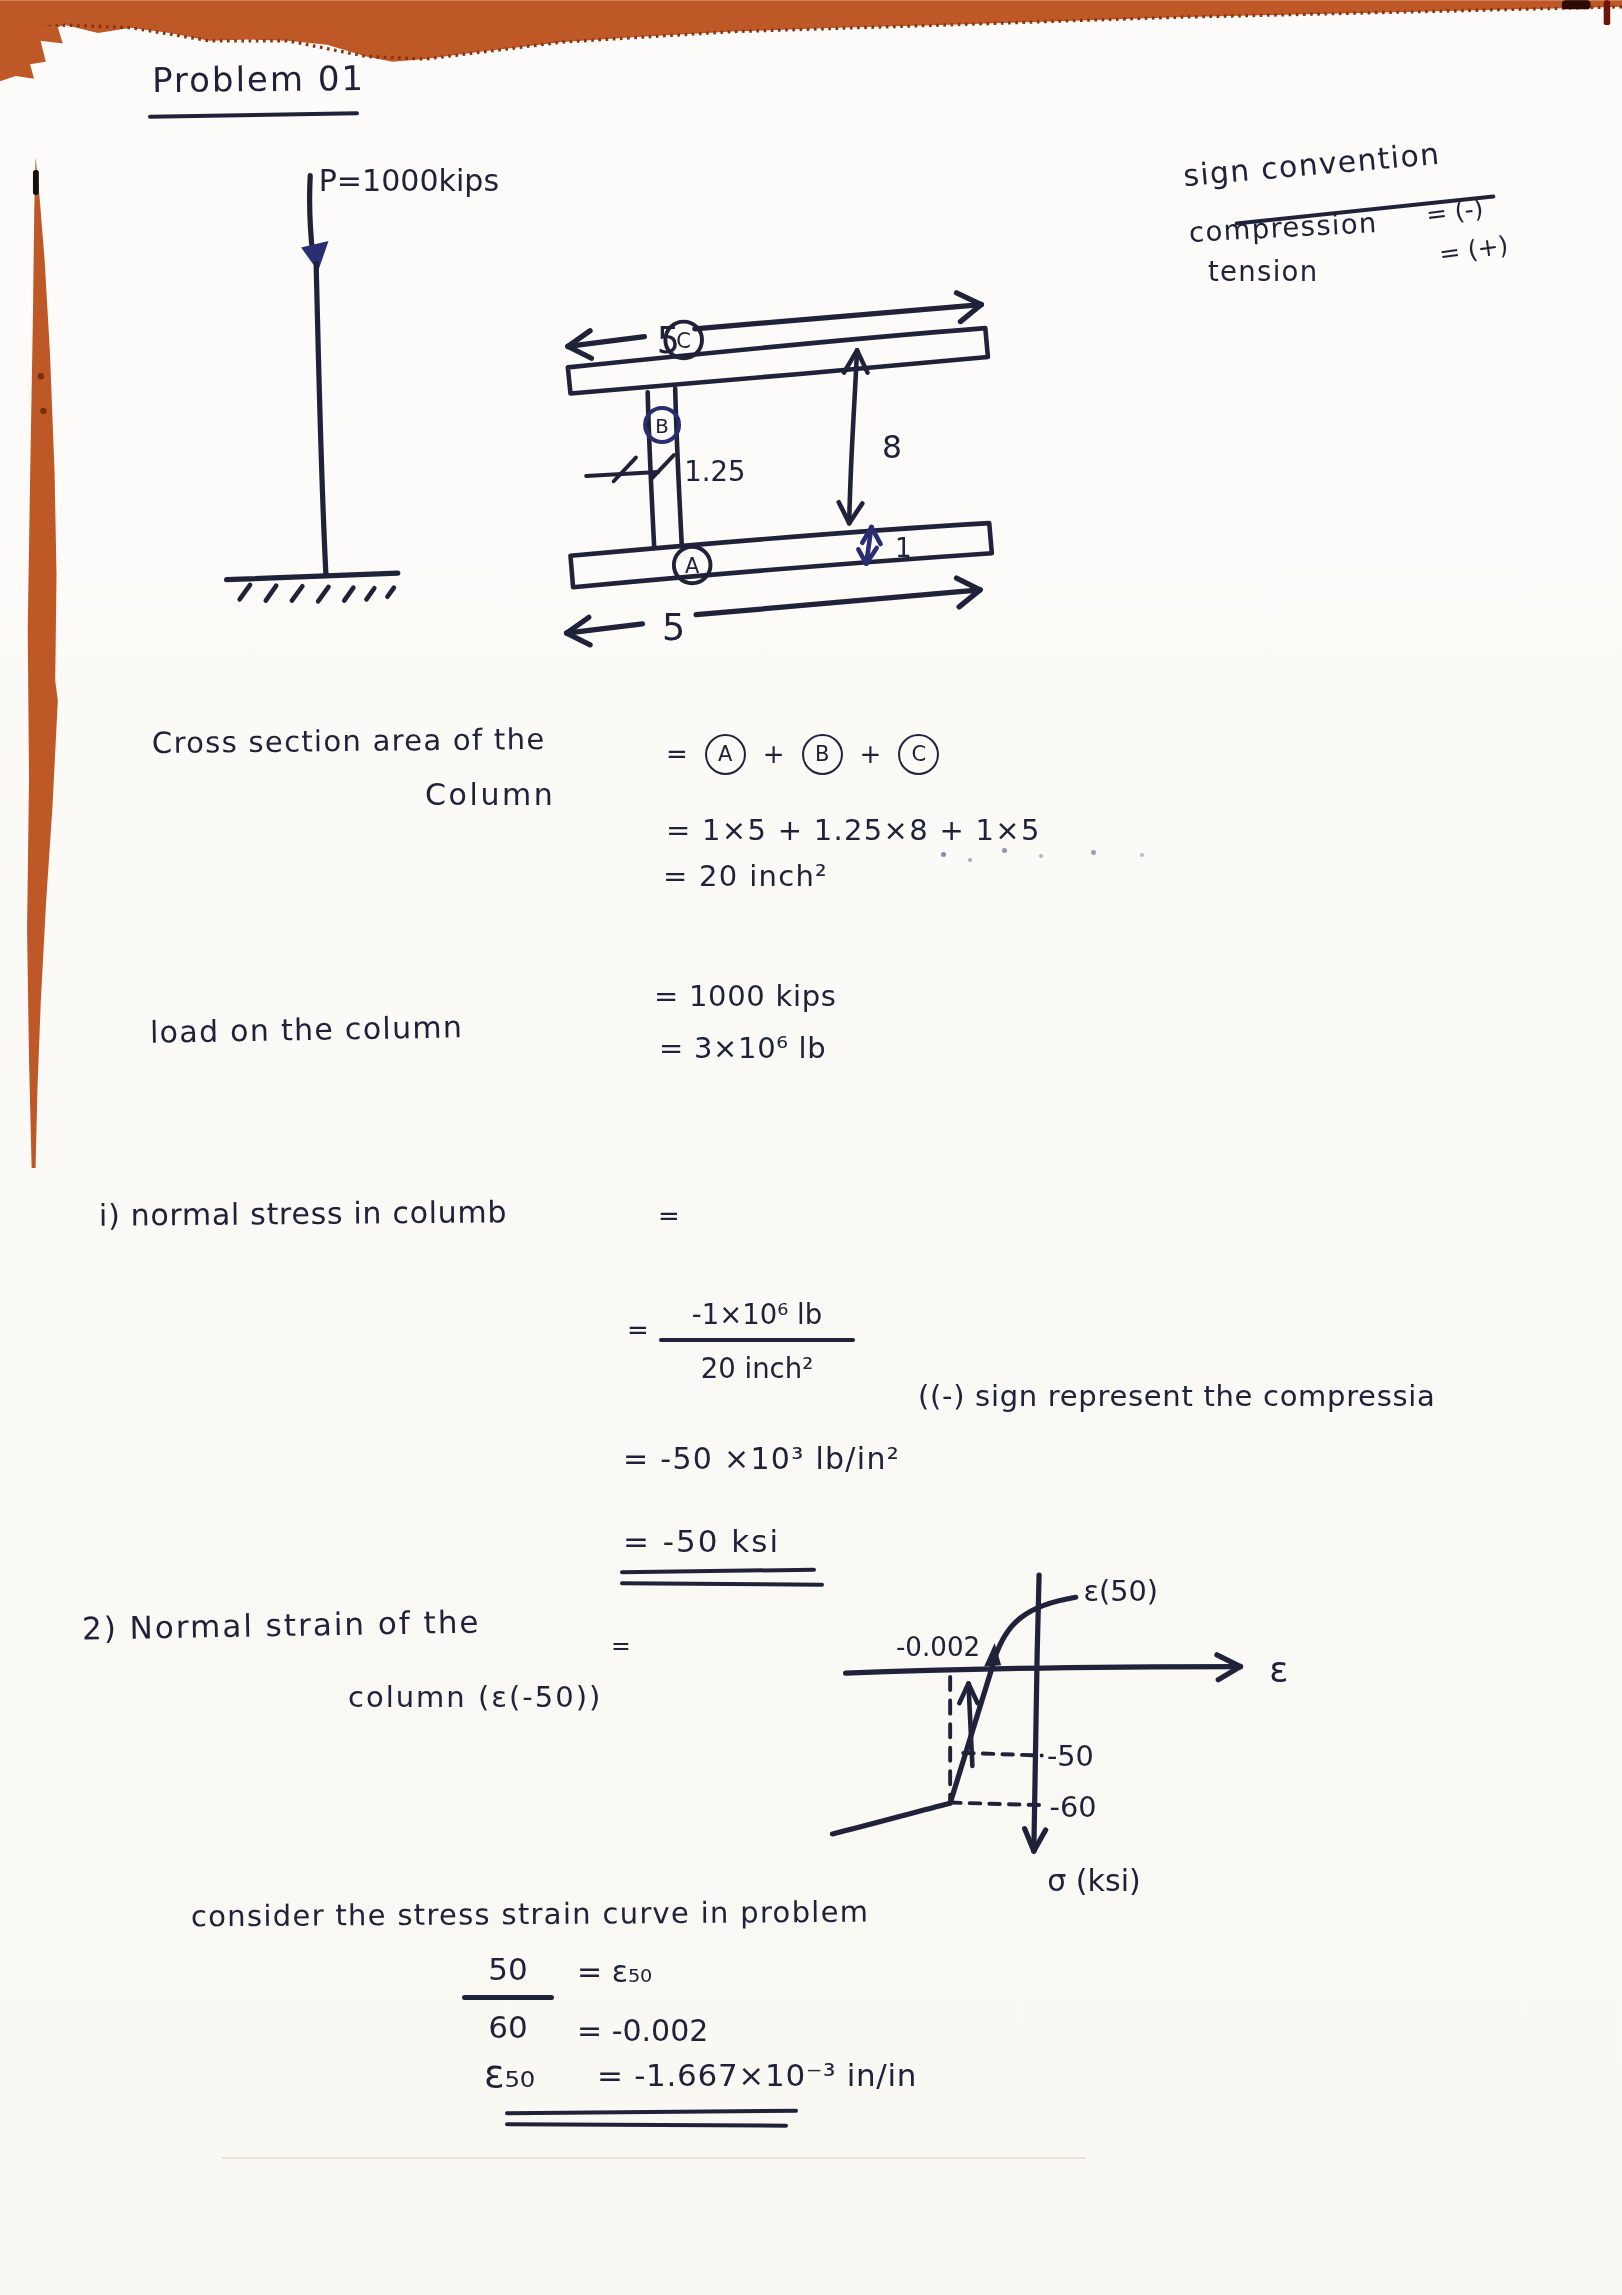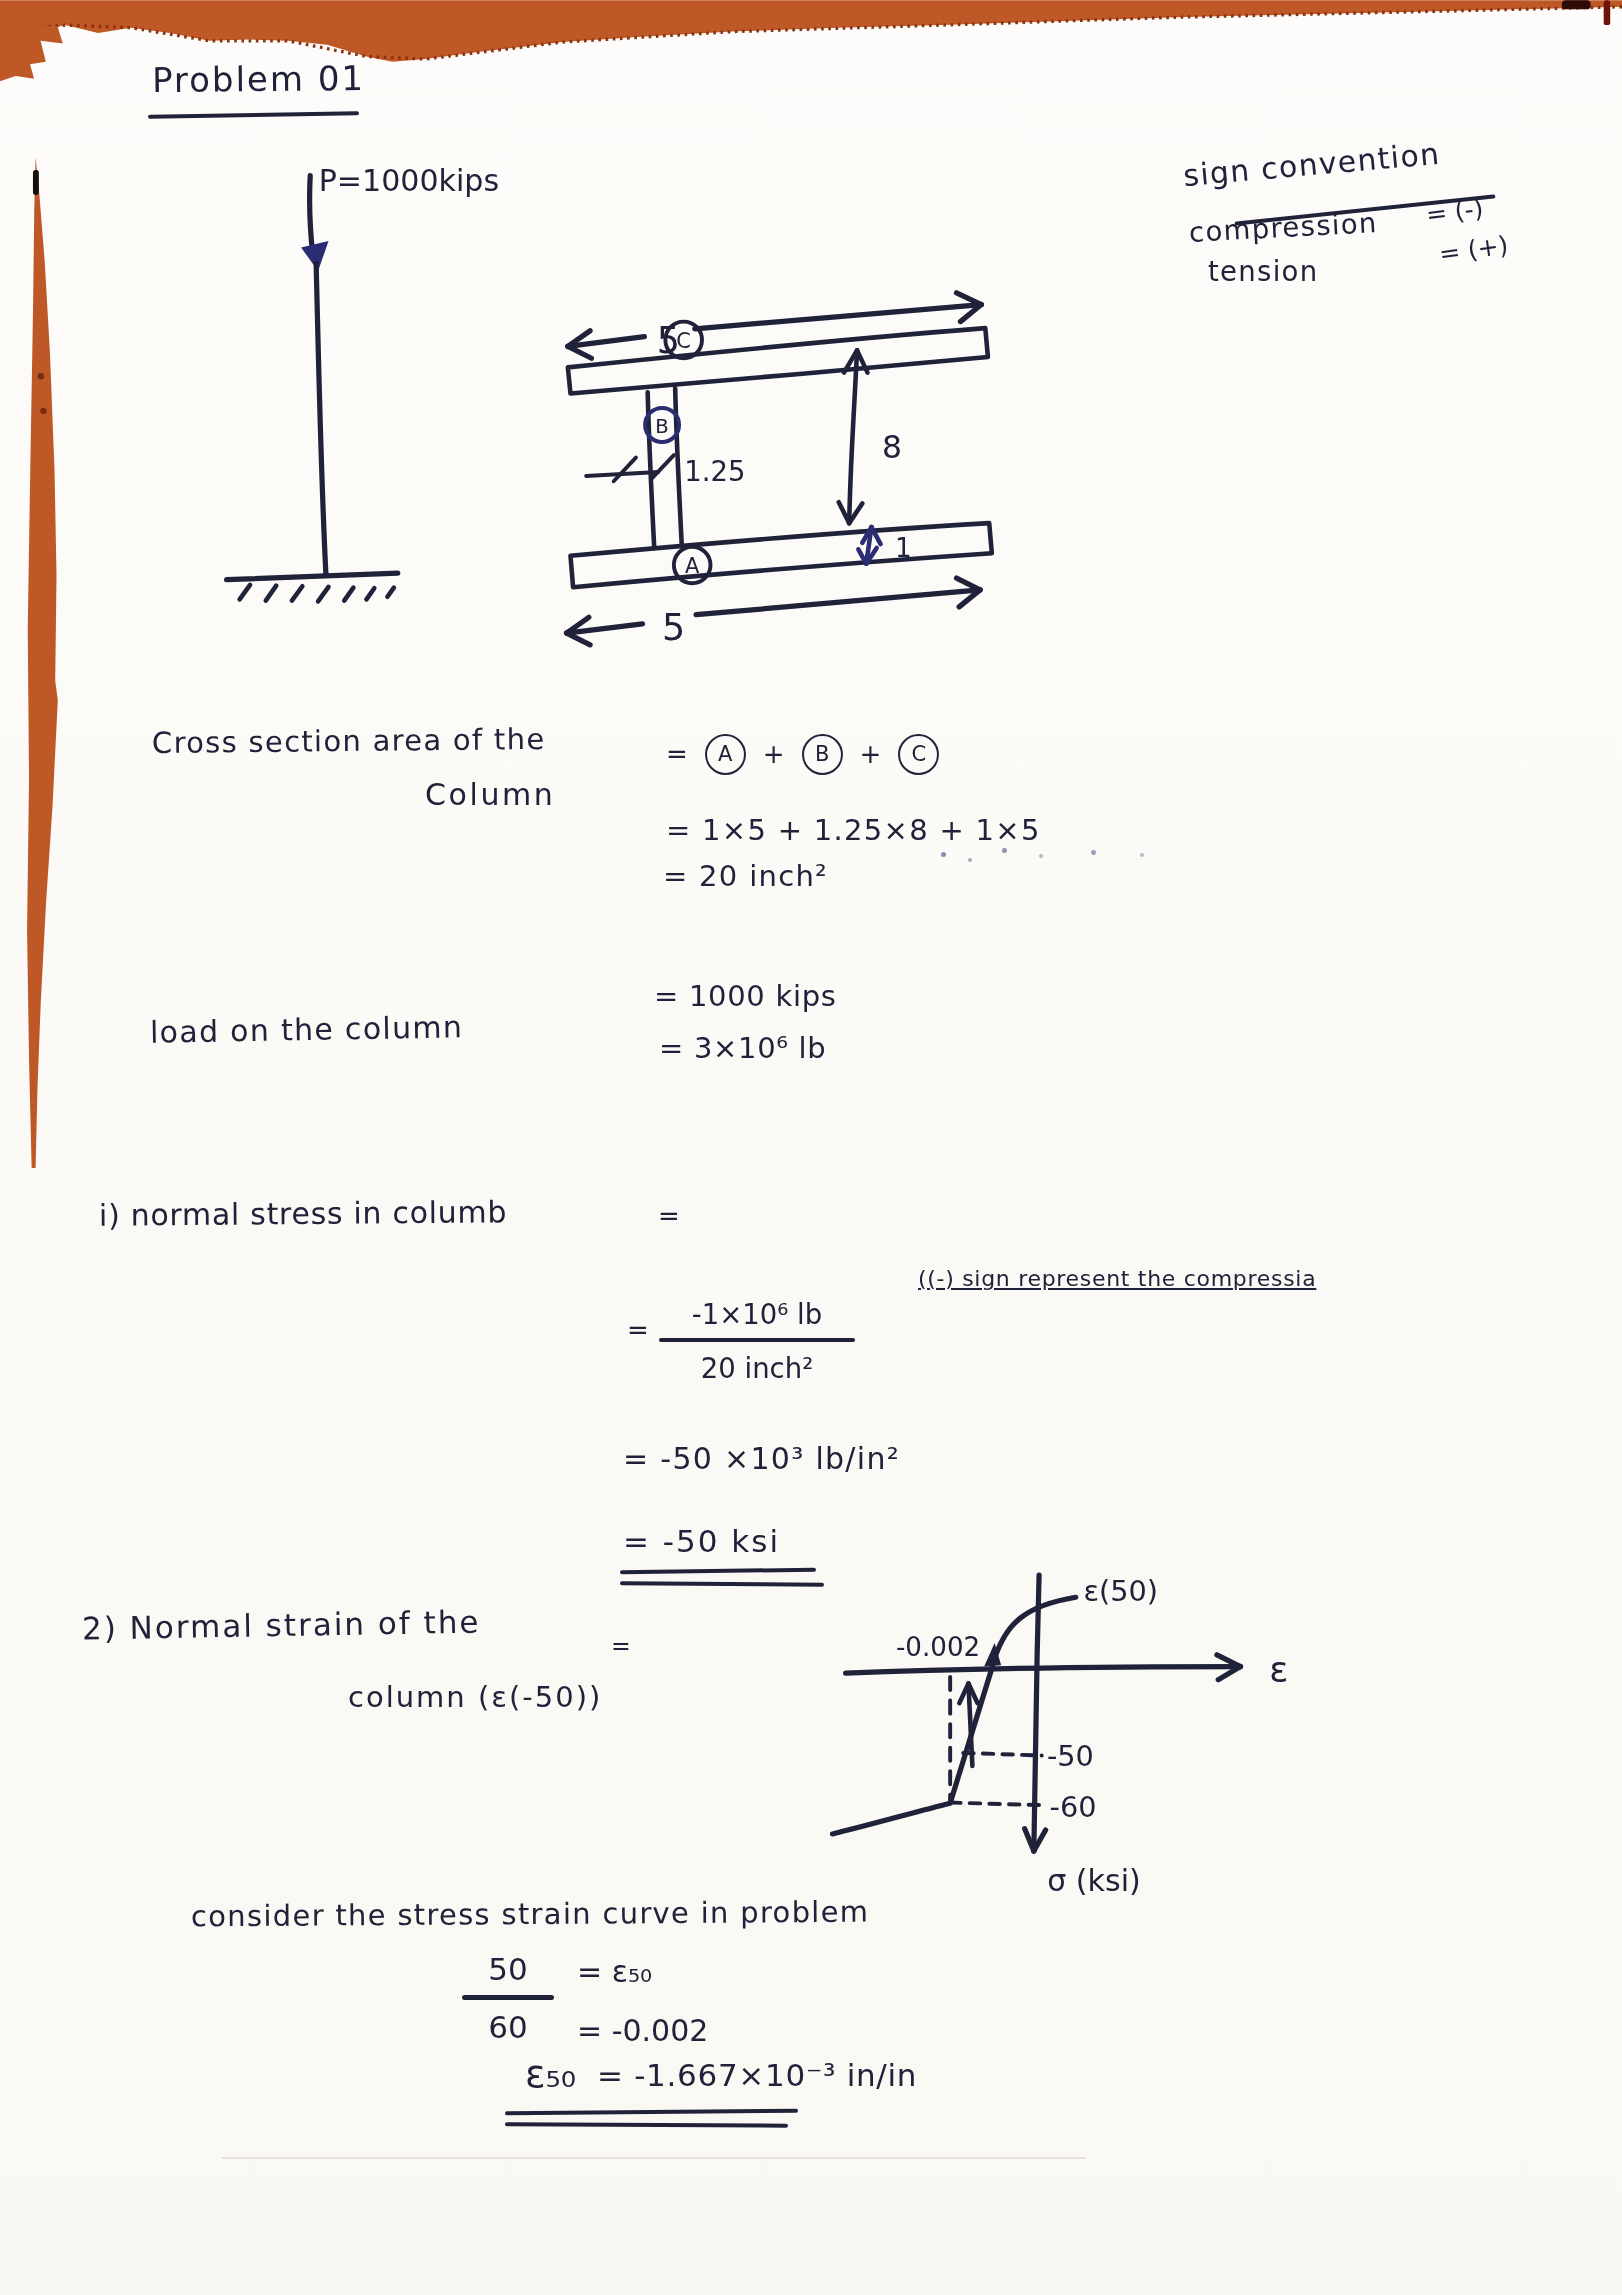--- a/index.html
+++ b/index.html
@@ -169,21 +169,21 @@
   <div class="hw" style="left:659px;top:1032px;font-size:29px;letter-spacing:0.7px;">= 3×10⁶ lb</div>
 
   <div class="hw" style="left:99px;top:1197px;font-size:30px;letter-spacing:0.7px;transform:rotate(-0.5deg);">i) normal stress in columb</div>
   <div class="hw" style="left:658px;top:1202px;font-size:26px;">=</div>
   <div class="hw" style="left:627px;top:1316px;font-size:26px;">=</div>
   <div class="frac" style="left:659px;top:1298px;width:196px;font-size:27.5px;">
     <span class="num">-1×10⁶ lb</span>
     <span class="bar"></span>
     <span class="den">20 inch²</span>
   </div>
-  <div class="hw" style="left:918px;top:1266px;font-size:22px;letter-spacing:0.7px;text-decoration:underline;">((-) sign represent the compressia</div>
+  <div class="hw" style="left:918px;top:1380px;font-size:29px;letter-spacing:0.7px;">((-) sign represent the compressia</div>
   <div class="hw" style="left:623px;top:1442px;font-size:30px;letter-spacing:1.3px;">= -50 ×10³ lb/in²</div>
   <div class="hw" style="left:623px;top:1524px;font-size:31px;letter-spacing:2px;">= -50 ksi</div>
   <div class="dul" style="position:absolute;left:620px;top:1569px;">
     <span style="width:196px;transform:rotate(-0.8deg);"></span>
     <span style="width:204px;transform:rotate(0.4deg);"></span>
   </div>
 
   <div class="hw" style="left:82px;top:1608px;font-size:31px;letter-spacing:2px;transform:rotate(-1deg);">2) Normal strain of the</div>
   <div class="hw" style="left:611px;top:1633px;font-size:23.6px;">=</div>
   <div class="hw" style="left:348px;top:1681px;font-size:29px;letter-spacing:2px;">column (ε(-50))</div>
@@ -222,21 +222,21 @@
   </svg>
 
   <div class="hw" style="left:191px;top:1898px;font-size:29px;letter-spacing:1.3px;transform:rotate(-0.4deg);">consider the stress strain curve in problem</div>
   <div class="frac" style="left:462px;top:1951px;width:92px;font-size:31px;">
     <span class="num">50</span>
     <span class="bar" style="height:5.2px;"></span>
     <span class="den">60</span>
   </div>
   <div class="hw" style="left:577px;top:1955px;font-size:30px;">= ε₅₀</div>
   <div class="hw" style="left:577px;top:2014px;font-size:30px;">= -0.002</div>
-  <div class="hw" style="left:484px;top:2053px;font-size:38px;margin-left:41px;">ε₅₀</div>
+  <div class="hw" style="left:484px;top:2053px;font-size:38px;">ε₅₀</div>
   <div class="hw" style="left:597px;top:2058px;font-size:31px;letter-spacing:0.7px;">= -1.667×10⁻³ in/in</div>
   <div class="dul" style="position:absolute;left:505px;top:2110px;">
     <span style="width:293px;transform:rotate(-0.5deg);"></span>
     <span style="width:283px;transform:rotate(0.3deg);"></span>
   </div>
 
   <div class="fold" style="left:222px;top:2157px;width:864px;height:2px;"></div>
 
 </div>
 

